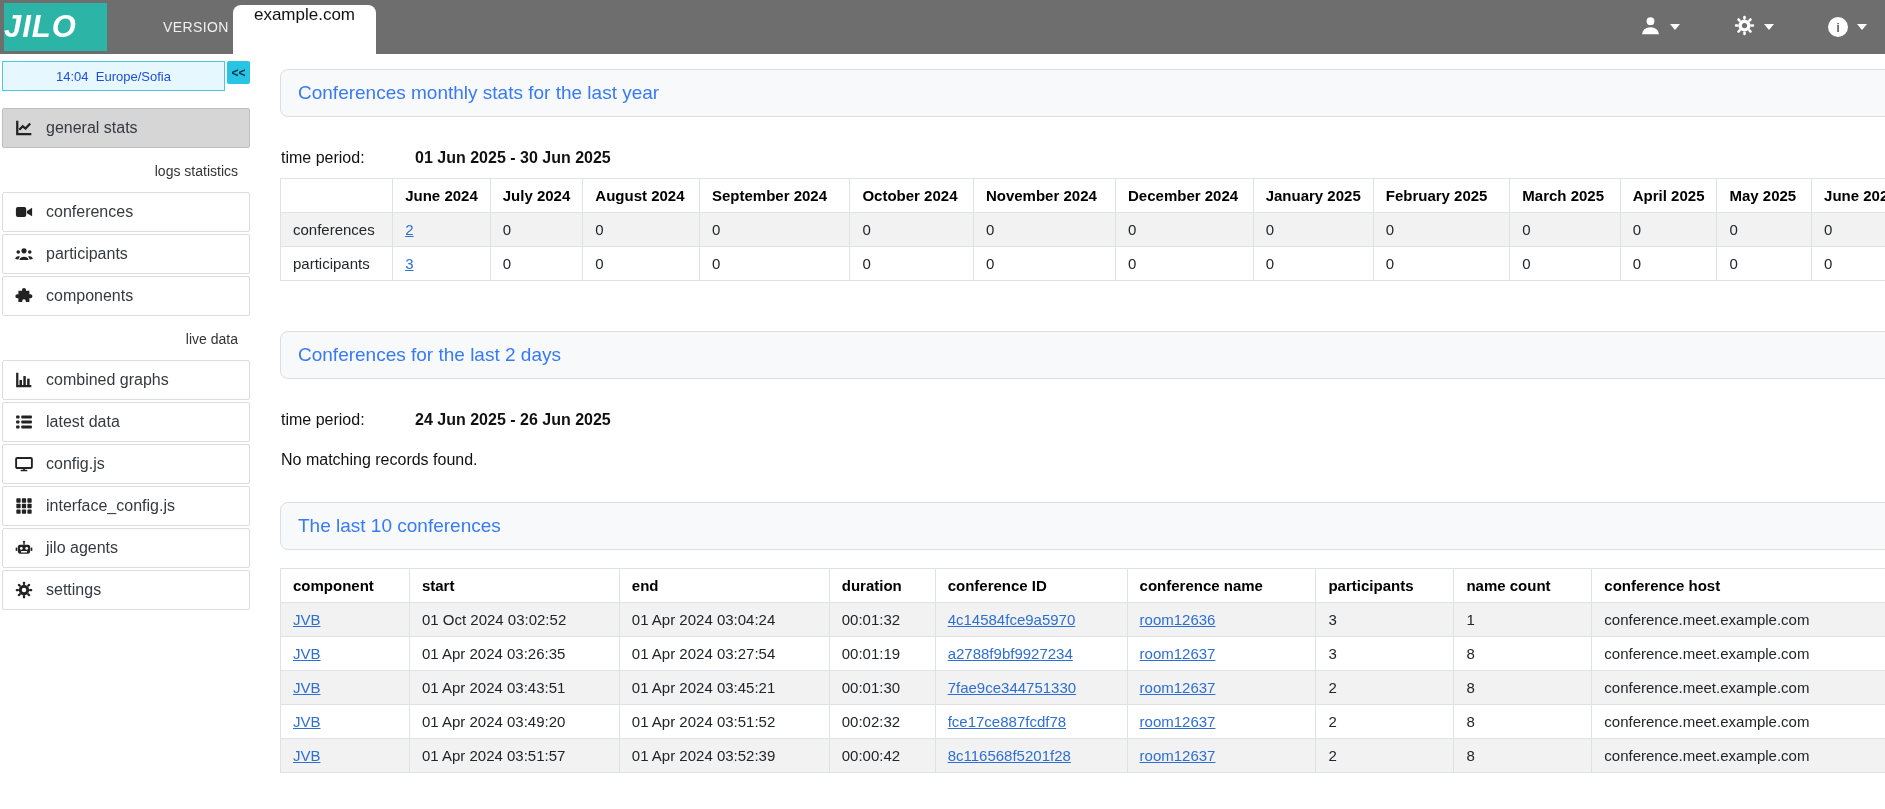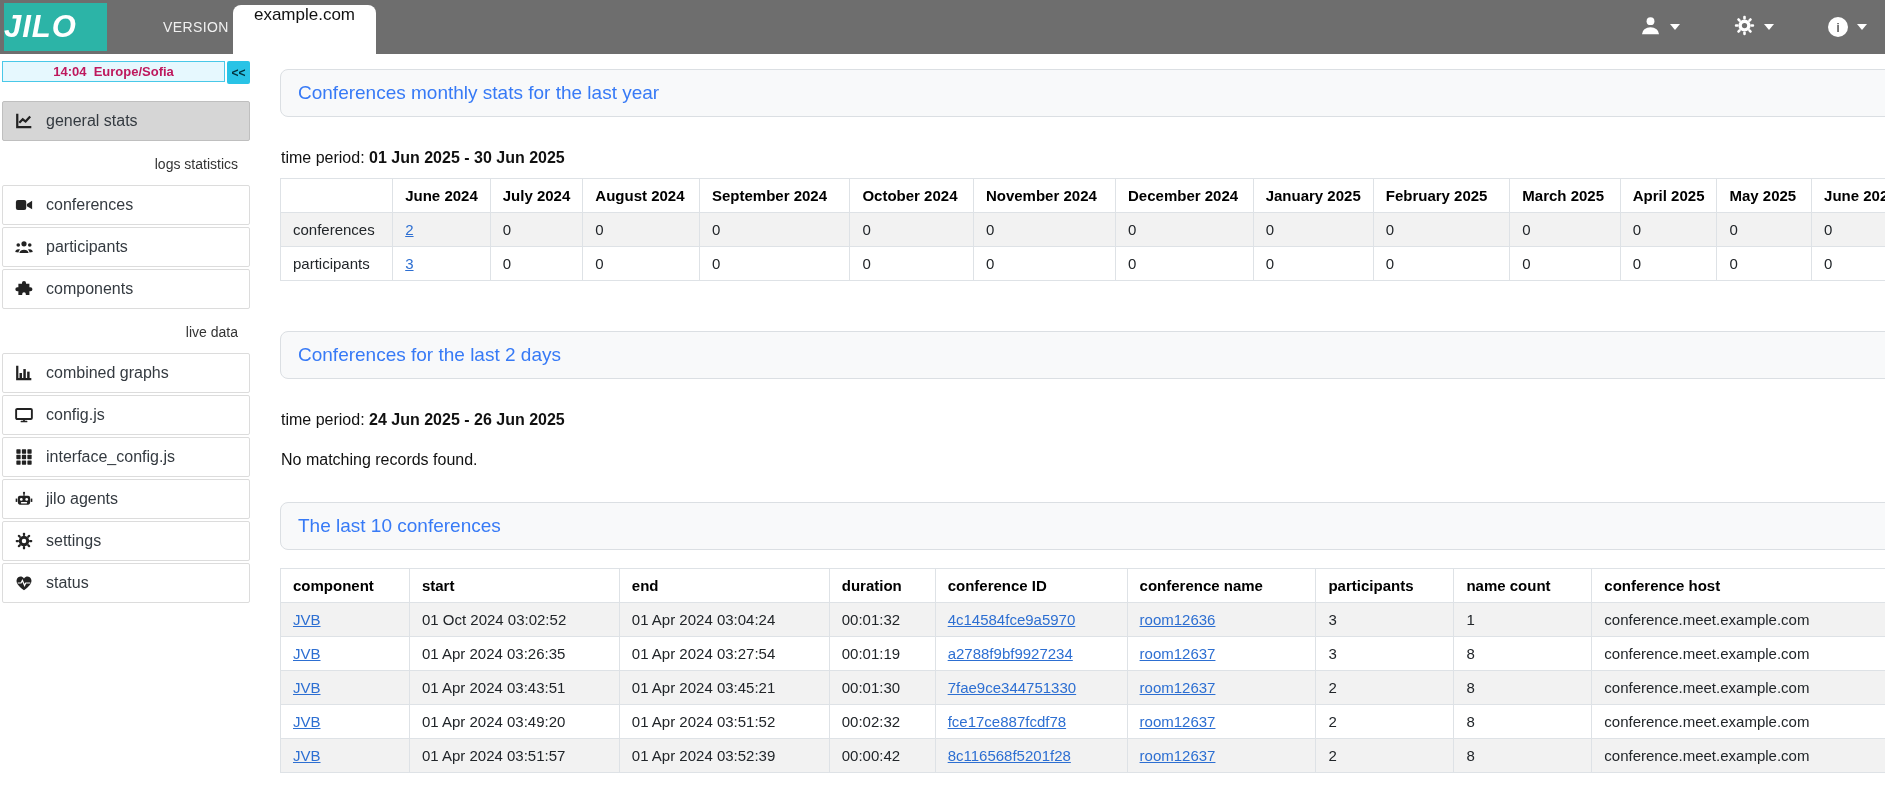--- a/index.html
+++ b/index.html
@@ -23,41 +23,41 @@
   .info-circle { width:20px; height:20px; border-radius:50%; background:#fff; color:#6e6e6e;
                  font-weight:bold; font-size:13px; display:flex; align-items:center; justify-content:center; }
 
   
   .layout { display:flex; align-items:flex-start; }
   .sidebar { width:258px; flex-shrink:0; padding:7px 8px 0 2px; }
   .main { margin-left:22px; width:1700px; flex-shrink:0; }
 
   
   .clock-row { display:flex; gap:2px; margin-bottom:17px; }
-  .clock { flex:1; height:21px; border:1px solid #49c8e8; background:#e6f8fe;
-           display:flex; align-items:center; justify-content:center; font-size:13px; color:#be185d; white-space:pre;font-weight:bold; }
+  .clock { flex:1; height:30px; border:1px solid #49c8e8; background:#e6f8fe;
+           display:flex; align-items:center; justify-content:center; font-size:13px; color:#1d4ed8; white-space:pre; }
   .collapse-btn { width:23px; height:23px; background:#29c3e6; border:none; border-radius:2px;
                   font-size:12px; font-weight:bold; color:#00323d; display:flex; align-items:center;
                   justify-content:center; cursor:pointer; }
   .nav-item { height:40px; margin-bottom:2px; border:1px solid #dcdcdc; border-radius:2px; background:#fff;
               display:flex; align-items:center; gap:13px; padding-left:11px; font-size:16px; color:#343a40;
               cursor:pointer; }
   .nav-item.active { background:#d6d6d6; border-color:#bfbfbf; }
   .nav-item .ic { width:19px; display:flex; justify-content:center; flex-shrink:0; }
   .section-label { height:42px; display:flex; align-items:center; justify-content:flex-end;
                    padding-right:12px; font-size:14px; color:#333; }
 
   
   .card-head { border:1px solid #dbdfe3; background:#f8f9fa; border-radius:8px; padding:12px 17px;
                font-size:19px; color:#377af6; }
   .mt-first { margin-top:15px; }
   .mt-card2 { margin-top:50px; }
   .mt-card3 { margin-top:33px; }
   .tp { margin:32px 0 0 1px; font-size:16px; color:#111; }
-  .tp b { font-weight:bold; }
+  .tp b { font-weight:bold;margin-left:46px; }
   .empty-msg { margin:22px 0 0 1px; font-size:16px; color:#111; }
 
   
   table.tbl { border-collapse:collapse; table-layout:fixed; margin-top:11px; font-size:15px; }
   table.tbl th, table.tbl td { border:1px solid #dee2e6; padding:8px 12px; text-align:left;
                                white-space:nowrap; overflow:hidden; }
   table.tbl th { font-weight:bold; color:#000; }
   tr.striped td { background:#f2f2f2; }
   a.lnk { color:#2d6fd2; text-decoration:underline; cursor:pointer; }
   table.conf { margin-top:18px; }
@@ -177,20 +177,35 @@
               <rect x="7.4" y="4.5" width="2.2" height="9"></rect>
               <rect x="10.8" y="6.8" width="2.2" height="6.7"></rect>
             </g>
           </svg>
       </span>
       <span>combined graphs</span>
     </div>
     <div class="nav-item">
       <span class="ic">
         <svg width="18" height="18" viewBox="0 0 16 16">
+            <g class="dk">
+              <rect x="1" y="2.2" width="3" height="2.6" rx="0.6"></rect>
+              <rect x="5.6" y="2.2" width="9.4" height="2.6" rx="0.6"></rect>
+              <rect x="1" y="6.7" width="3" height="2.6" rx="0.6"></rect>
+              <rect x="5.6" y="6.7" width="9.4" height="2.6" rx="0.6"></rect>
+              <rect x="1" y="11.2" width="3" height="2.6" rx="0.6"></rect>
+              <rect x="5.6" y="11.2" width="9.4" height="2.6" rx="0.6"></rect>
+            </g>
+          </svg>
+      </span>
+      <span>latest data</span>
+    </div>
+    <div class="nav-item">
+      <span class="ic">
+        <svg width="18" height="18" viewBox="0 0 16 16">
             <rect x="1" y="2.6" width="14" height="9" rx="1" fill="none" stroke="#222" stroke-width="1.7"></rect>
             <rect class="dk" x="7.1" y="11.6" width="1.8" height="1.6"></rect>
             <rect class="dk" x="5" y="13" width="6" height="1.4" rx="0.5"></rect>
           </svg>
       </span>
       <span>config.js</span>
     </div>
     <div class="nav-item">
       <span class="ic">
         <svg width="18" height="18" viewBox="0 0 16 16">
@@ -239,29 +254,20 @@
             <rect x="8.75" y="0.8" width="2.5" height="3.6" rx="1" transform="rotate(135 10 10)"></rect>
             <rect x="8.75" y="0.8" width="2.5" height="3.6" rx="1" transform="rotate(180 10 10)"></rect>
             <rect x="8.75" y="0.8" width="2.5" height="3.6" rx="1" transform="rotate(225 10 10)"></rect>
             <rect x="8.75" y="0.8" width="2.5" height="3.6" rx="1" transform="rotate(270 10 10)"></rect>
             <rect x="8.75" y="0.8" width="2.5" height="3.6" rx="1" transform="rotate(315 10 10)"></rect>
           </g>
           <circle cx="10" cy="10" r="2.5" fill="#fff"></circle>
         </svg>
       </span>
       <span>settings</span>
-    </div>
-    <div class="nav-item">
-      <span class="ic">
-        <svg width="18" height="18" viewBox="0 0 16 16">
-            <path class="dk" d="M8 14.4C2.7 10.6.8 7.6 1.5 5.1 2.1 3 4.3 1.8 6.2 2.5c.8.3 1.4.9 1.8 1.5.4-.6 1-1.2 1.8-1.5 1.9-.7 4.1.5 4.7 2.6.7 2.5-1.2 5.5-6.5 9.3z"></path>
-            <path d="M2.4 8h3l1.2-2.2 1.9 4.4 1-2.2h4.1" stroke="#fff" stroke-width="1.1" fill="none"></path>
-          </svg>
-      </span>
-      <span>status</span>
     </div>
   </div>
 
   <div class="main">
 
     <div class="card-head mt-first">
       <span>Conferences monthly stats for the last year</span>
     </div>
     <p class="tp"><span>time period:</span> <b>01 Jun 2025 - 30 Jun 2025</b></p>
 

